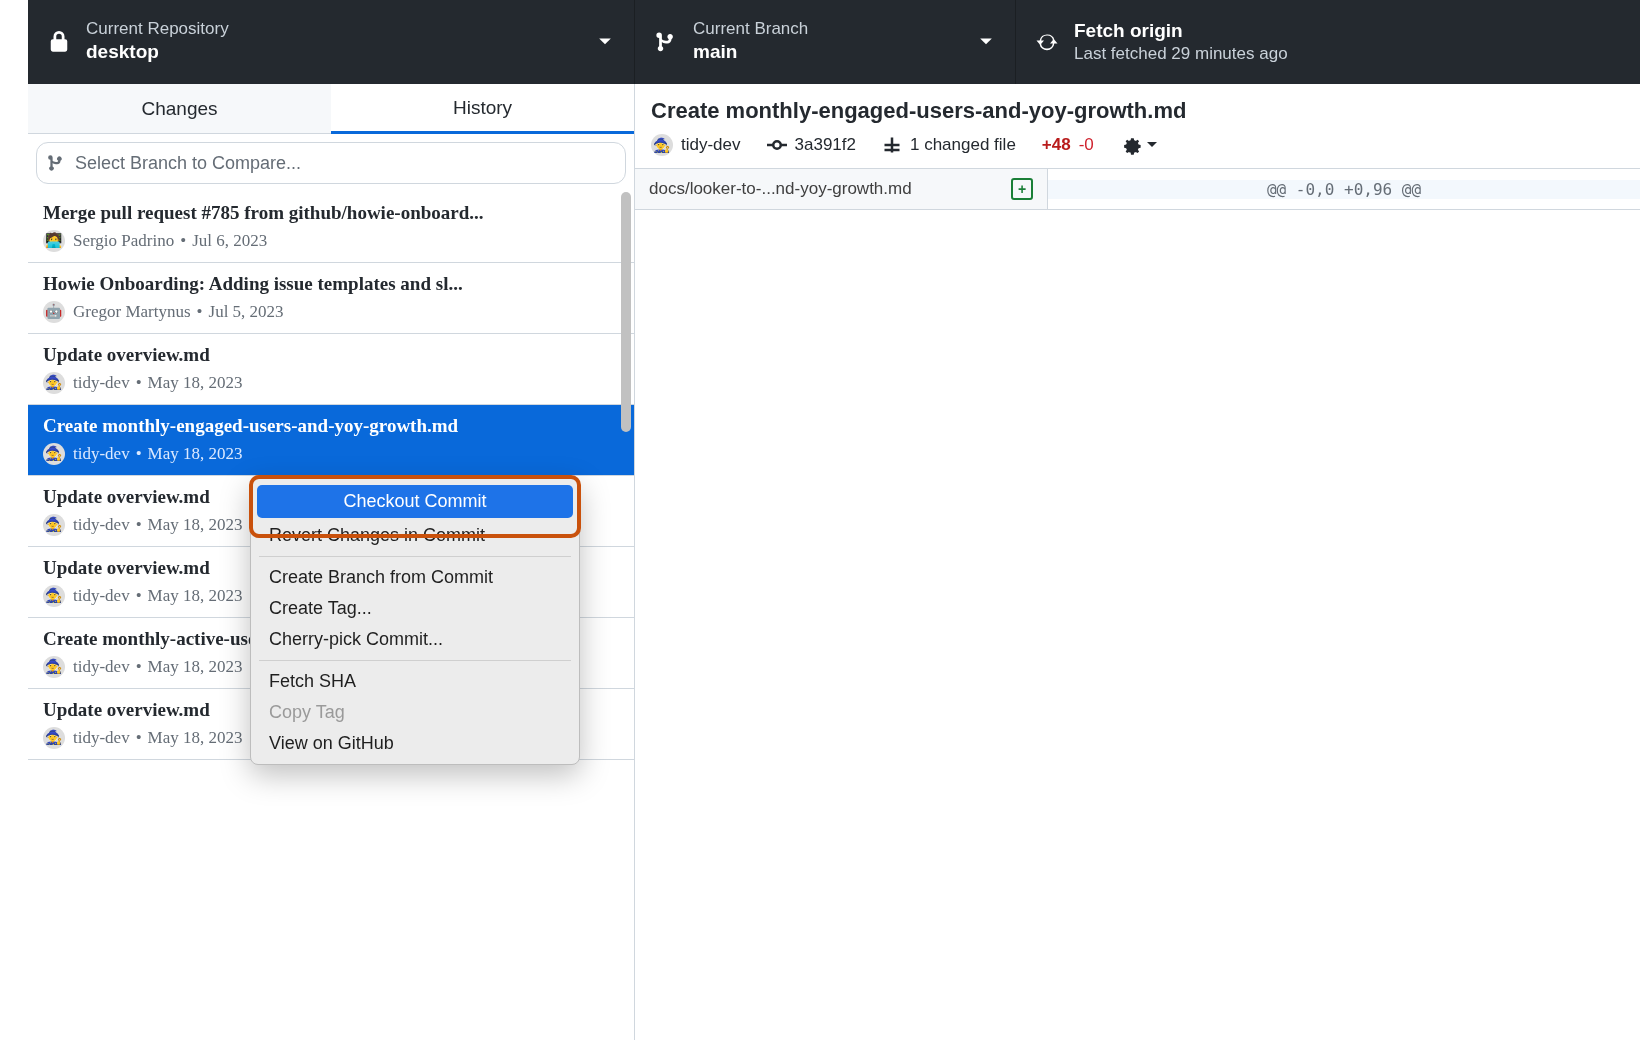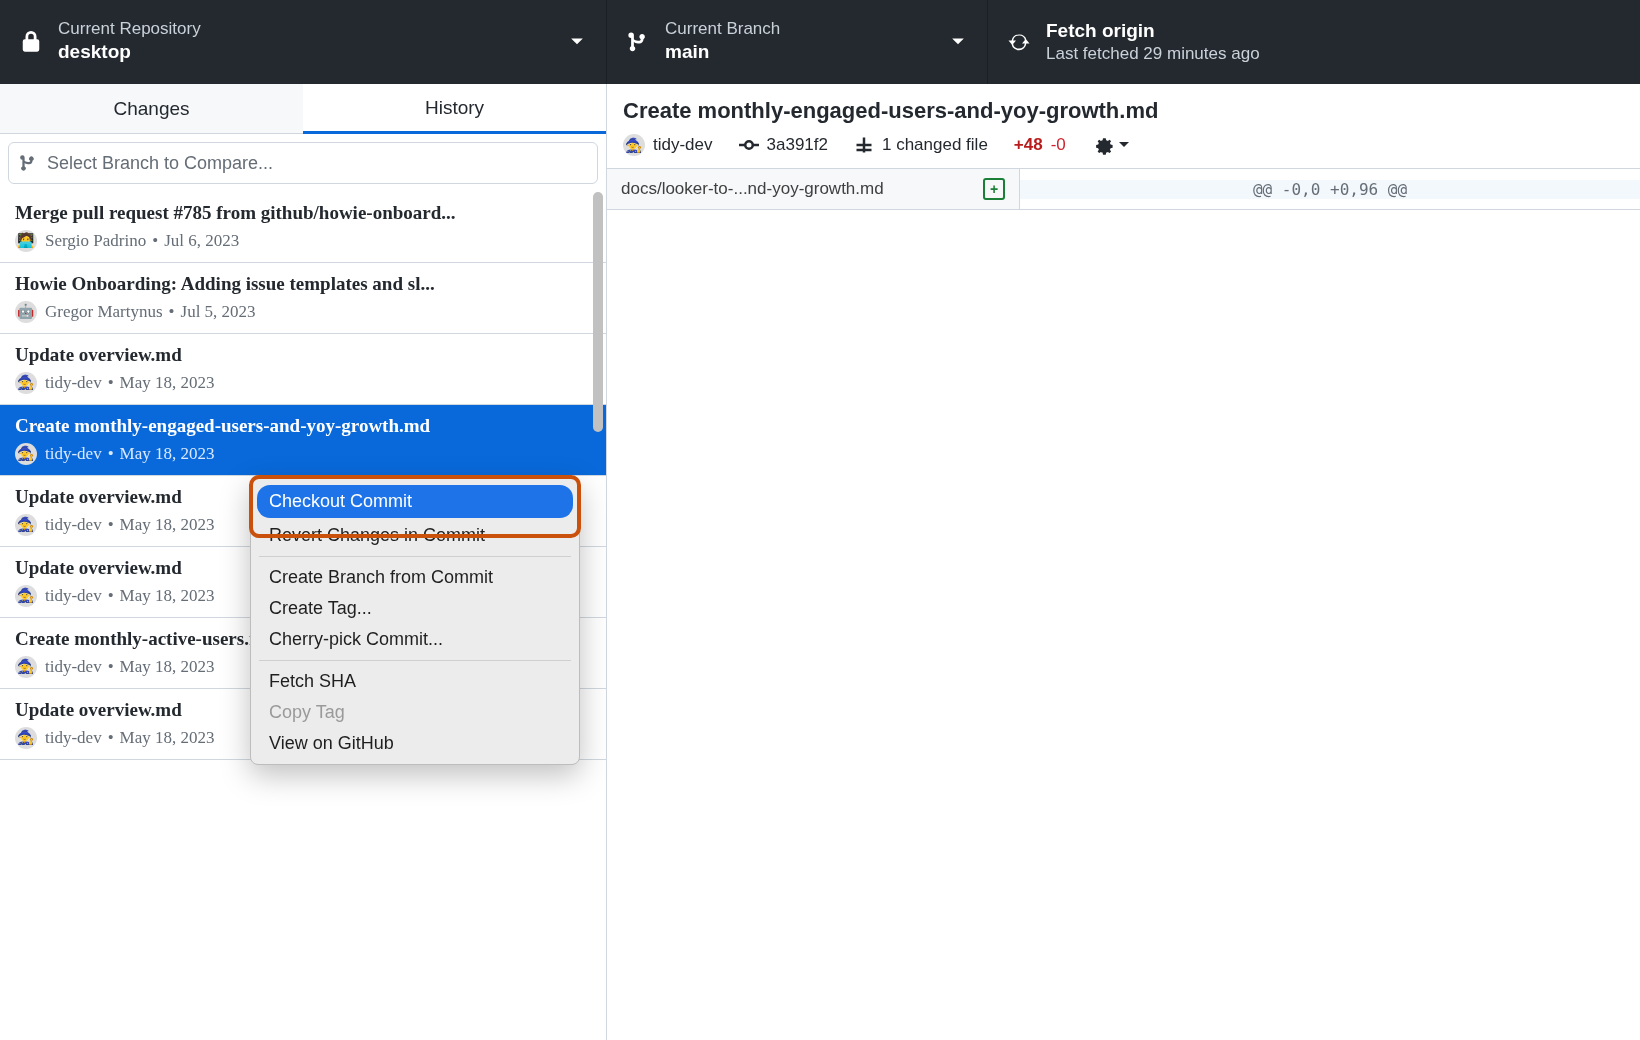--- a/index.html
+++ b/index.html
@@ -50,21 +50,21 @@
 .tab {
   flex:1; display:flex; align-items:center; justify-content:center;
   font-size:19px; color:#24292f; border-bottom:1px solid #d0d7de;
   background:#f6f8fa; cursor:pointer;
 }
 .tab.active { background:#fff; border-bottom:3px solid #0969da; font-weight:400;text-align:center;}
 .branch-compare {
   padding: 8px;
 }
 .branch-compare-inner {
-  border:1px solid #d0d7de; border-radius:6px;
+  border:1px solid #d0d7de; border-radius:12px;
   height:42px; display:flex; align-items:center; padding:0 10px;
   color:#656d76; font-size:18px;
 }
 .branch-compare-inner svg { margin-right: 10px; flex-shrink:0;}
 .commit-list { flex:1; overflow-y:auto; position:relative;}
 .commit-item {
   padding: 10px 15px;
   border-bottom:1px solid #d0d7de;
   cursor:pointer;
   font-family:Liberation Serif, serif;
@@ -141,35 +141,36 @@
   padding: 5px 18px;
   font-size:18px;
   color:#1f1f1f;
   cursor:pointer;
 }
 .menu-item.highlighted {
   margin: 2px 6px;
   padding: 6px 12px;
   background:#1e73e8;
   color:#fff;
-  border-radius:13px;
+  border-radius:5px;
+  text-align:center;
 }
 .menu-item.disabled { color:#9a9a9a; cursor:default;}
 .menu-sep { height:1px; background:#cfcfcf; margin:5px 8px;}
 .highlight-box {
   position:absolute;
   left:249px; top:475px;
   width:332px; height:63px;
   border:4px solid #c9510c;
   border-radius:10px;
   pointer-events:none;
   z-index:101;
 }
 html, body { height: 100%; }
-#app { height: 100%; display:flex; flex-direction:column;}
+#app { height: 100%; display:flex; flex-direction:column;margin-left:28px;}
 </style>
 </head>
 <body>
 
 <div id="app">
   <div class="toolbar">
     <div class="toolbar-section ts-repo">
       <span class="toolbar-icon">
         <svg width="22" height="26" viewBox="0 0 16 16" fill="#fff">
             <path d="M4 4a4 4 0 0 1 8 0v2h.5A1.5 1.5 0 0 1 14 7.5v6A1.5 1.5 0 0 1 12.5 15h-9A1.5 1.5 0 0 1 2 13.5v-6A1.5 1.5 0 0 1 3.5 6H4V4zm6 2V4a2 2 0 1 0-4 0v2h4z"></path>

